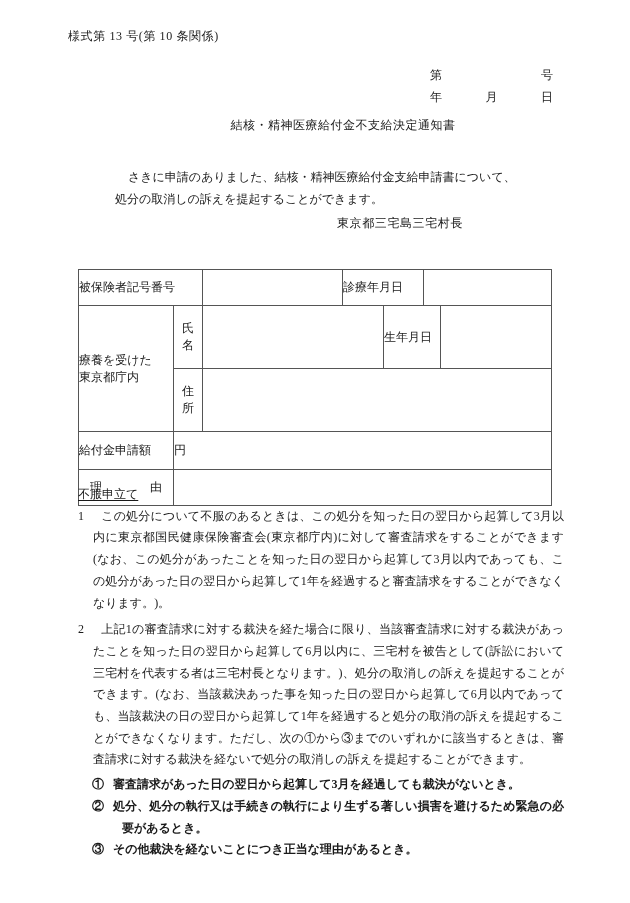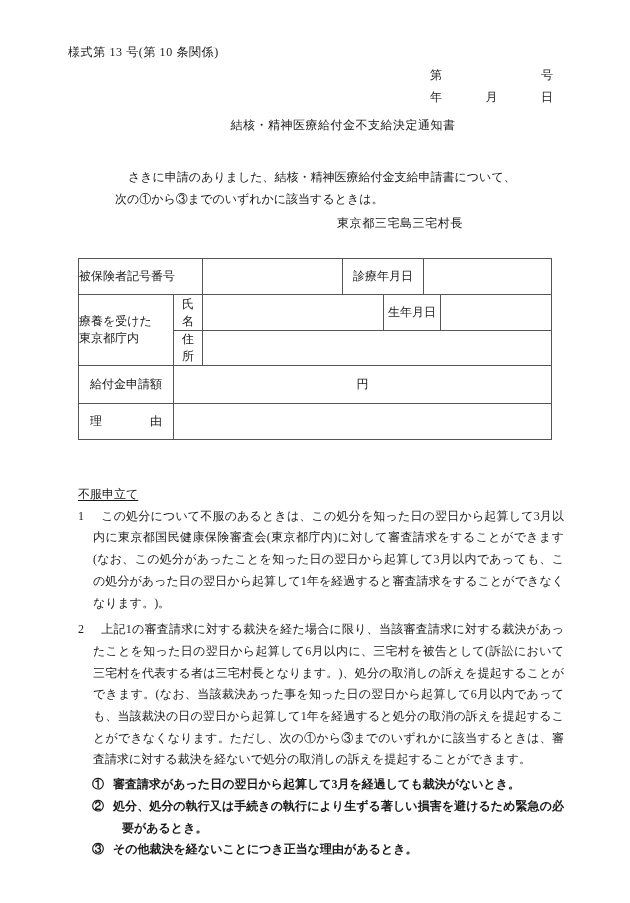--- a/index.html
+++ b/index.html
@@ -6,45 +6,45 @@
   body {
     width:630px; height:903px;
     font-family:"Liberation Serif","DejaVu Serif",serif;
     color:#1a1a1a;
     font-size:12px;
     position:relative;
     overflow:hidden;
   }
   .page { position:absolute; left:0; top:0; width:630px; height:903px; background:#fff; }
 
-  .form-number { position:absolute; left:68px; top:44px; letter-spacing:0.6px; }
+  .form-number { position:absolute; left:68px; top:28px; letter-spacing:0.6px; }
 
   .doc-meta { position:absolute; left:430px; top:64px; width:123px; }
   .doc-meta-row { display:flex; justify-content:space-between; height:22px; line-height:22px; }
 
   .doc-title { position:absolute; left:0; top:117px; width:630px; text-align:center; letter-spacing:0.5px;padding-left:28px; }
 
   .intro { position:absolute; left:115px; top:166px; width:420px; line-height:22px; }
   .intro .indent { text-indent:13px; }
 
   .sender { position:absolute; left:337px; top:215px; letter-spacing:0.6px;font-family:Liberation Serif, serif; }
 
   table.form-table {
-    position:absolute; left:78px; top:258px;
+    position:absolute; left:78px; top:269px;
     width:473px; border-collapse:collapse; table-layout:fixed;border-radius:30px;
   }
   table.form-table td {
     border:1px solid #555; padding:0;
     font-size:12px; vertical-align:middle;
     overflow:hidden;
   }
-  .tc { text-align:center; }
+  .tc { text-align:left; }
   .label-left { padding-left:5px; }
   .two-line { line-height:17px; }
-  .vstack { width:14px; margin:0 auto; word-break:break-all; line-height:17px; text-align:center; }
+  .vstack { width:14px; margin:14px auto; word-break:break-all; line-height:17px; text-align:center; }
   .reason-flex { display:flex; justify-content:space-between; padding:0 11px; }
 
   .appeal { position:absolute; left:78px; top:456px; width:486px; line-height:21.7px; font-size:12px; }
   .appeal-heading { text-decoration:underline; text-underline-offset:2px;margin-top:28px; }
   .appeal-item { padding-left:15px; text-indent:-15px; text-align:justify; }
   .appeal-item + .appeal-item { margin-top:5px; }
   .appeal-item .marker { margin-right:17px; }
   .sub-items { margin-top:3px;font-weight:bold; }
   .sub-item { padding-left:44px; text-indent:-30px; text-align:justify; }
   .sub-item .marker { margin-right:9px; }
@@ -65,21 +65,21 @@
       <span>年</span>
       <span>月</span>
       <span>日</span>
     </div>
   </div>
 
   <div class="doc-title">結核・精神医療給付金不支給決定通知書</div>
 
   <div class="intro">
     <div class="indent">さきに申請のありました、結核・精神医療給付金支給申請書について、</div>
-    <div>次の①から③までのいずれかに該当するときは。</div>
+    <div>処分の取消しの訴えを提起することができます。</div>
   </div>
 
   <div class="sender">東京都三宅島三宅村長</div>
 
   <table class="form-table">
     <colgroup>
       <col style="width:95px">
         <col style="width:29px">
         <col style="width:140px">
       <col style="width:41px">

